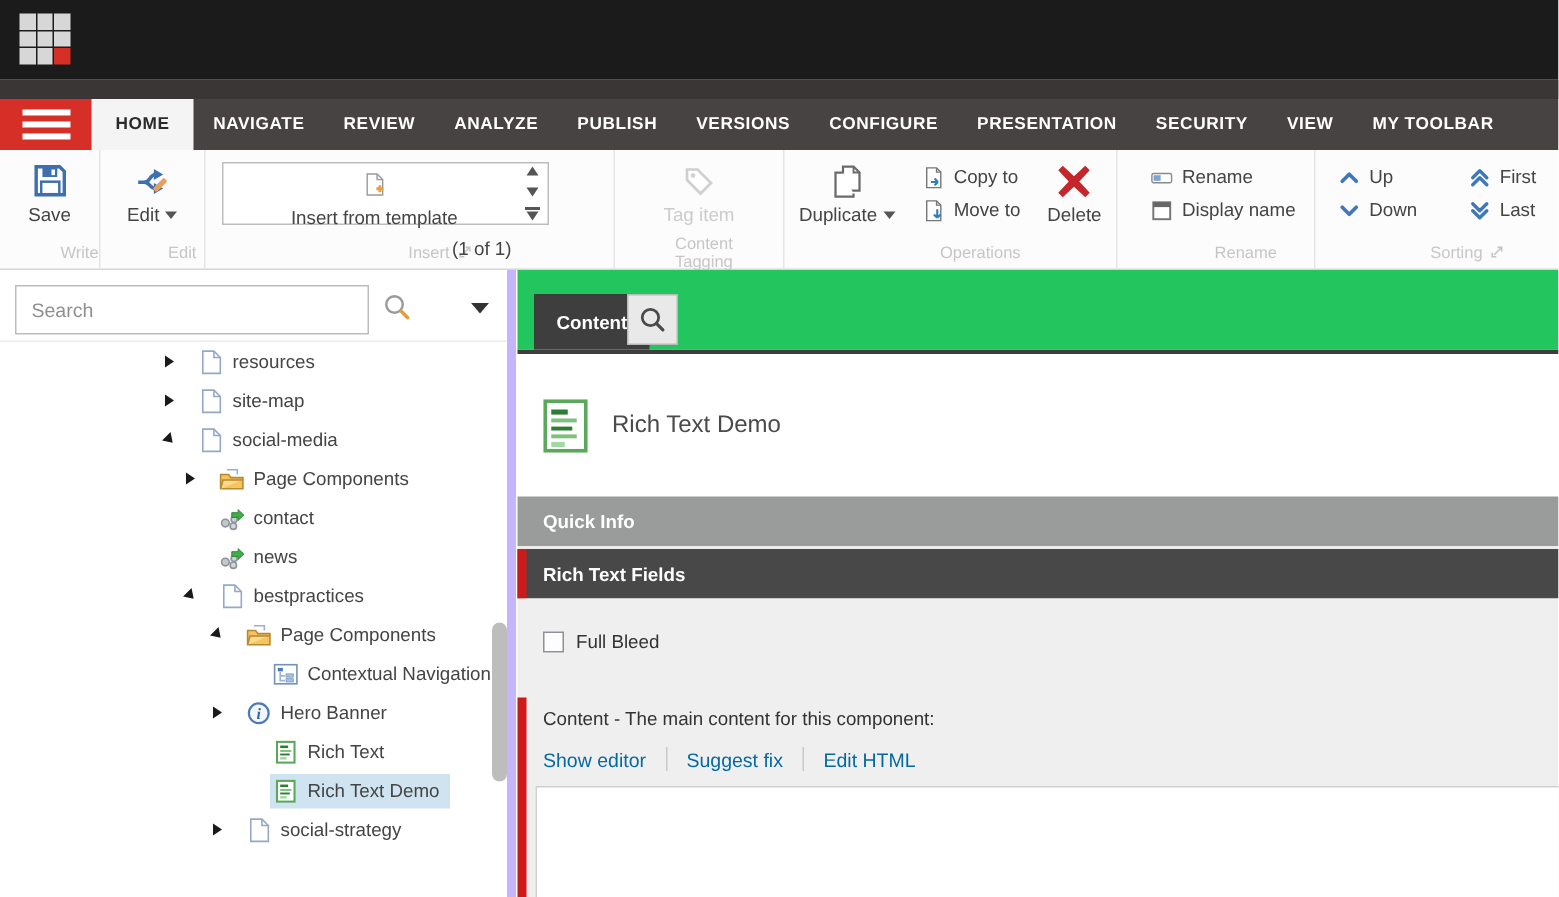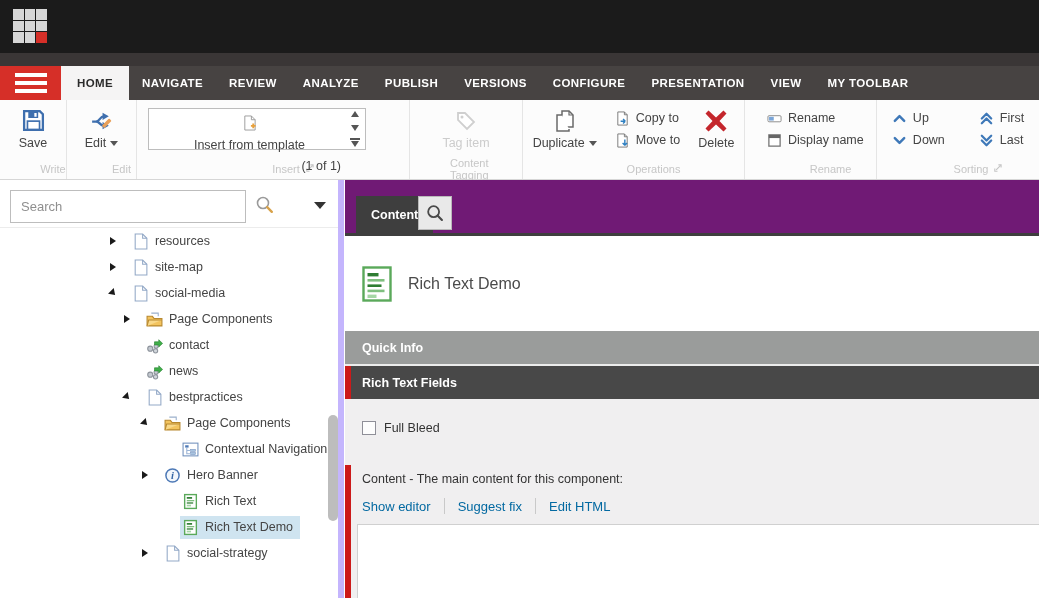--- a/index.html
+++ b/index.html
@@ -69,21 +69,21 @@
   .exp-collapsed i { width:0; height:0; border-top:4.5px solid transparent; border-bottom:4.5px solid transparent; border-left:6px solid #1a1a1a; }
   .exp-expanded i { width:0; height:0; border-top:4.5px solid transparent; border-bottom:4.5px solid transparent; border-left:6px solid #1a1a1a; transform:rotate(45deg); }
   .thl { display:flex; align-items:center; gap:6px; padding:3px 7px 3px 2px; }
   .trow.selected .thl { background:#cfe4f0; }
   .ticon { width:17px; height:17px; display:flex; }
   .ticon svg { width:17px; height:17px; }
   .scrollthumb { position:absolute; left:328px; top:235px; width:10px; height:106px; background:#bdbdbd; border-radius:6px; cursor:pointer; }
 
   
   .main { position:absolute; left:345px; top:180px; right:0; bottom:0; display:flex; flex-direction:column; }
-  .mheader { position:relative; height:53px; background:#701a75; }
+  .mheader { position:relative; height:53px; background:#22c55e; }
   .content-tab { position:absolute; left:11px; top:16px; height:37px; padding:0 15px; background:#3e3e3e;
                  color:#fff; font-size:12.5px; font-weight:700; display:flex; align-items:center; cursor:pointer; }
   .msearchbtn { position:absolute; left:73px; top:16px; width:34px; height:34px; background:#e9e9e9;
                 border:1px solid #b9b9b9; display:flex; align-items:center; justify-content:center; cursor:pointer; }
   .mrule { height:3px; background:#3e3e3e; }
   .mitem { height:95px; background:#fff; display:flex; align-items:center; padding-left:17px; gap:16px; }
   .mitem svg { width:30px; height:36px; }
   .mtitle { font-size:16px; color:#4a4a4a; }
   .band { height:33px; display:flex; align-items:center; padding-left:17px; color:#fff;
           font-size:12.5px; font-weight:700; cursor:pointer; position:relative; }
@@ -130,20 +130,21 @@
     </div>
     <div class="tabs">
       <span class="tab active">HOME</span>
       <span class="tab">NAVIGATE</span>
       <span class="tab">REVIEW</span>
       <span class="tab">ANALYZE</span>
       <span class="tab">PUBLISH</span>
       <span class="tab">VERSIONS</span>
       <span class="tab">CONFIGURE</span>
       <span class="tab">PRESENTATION</span>
+      <span class="tab">SECURITY</span>
       <span class="tab">VIEW</span>
       <span class="tab">MY TOOLBAR</span>
     </div>
   </div>
 
   <div class="ribbon">
 
     <div class="rgroup" style="width:67px">
       <div class="rcontent">
         <div class="bigbtn">

